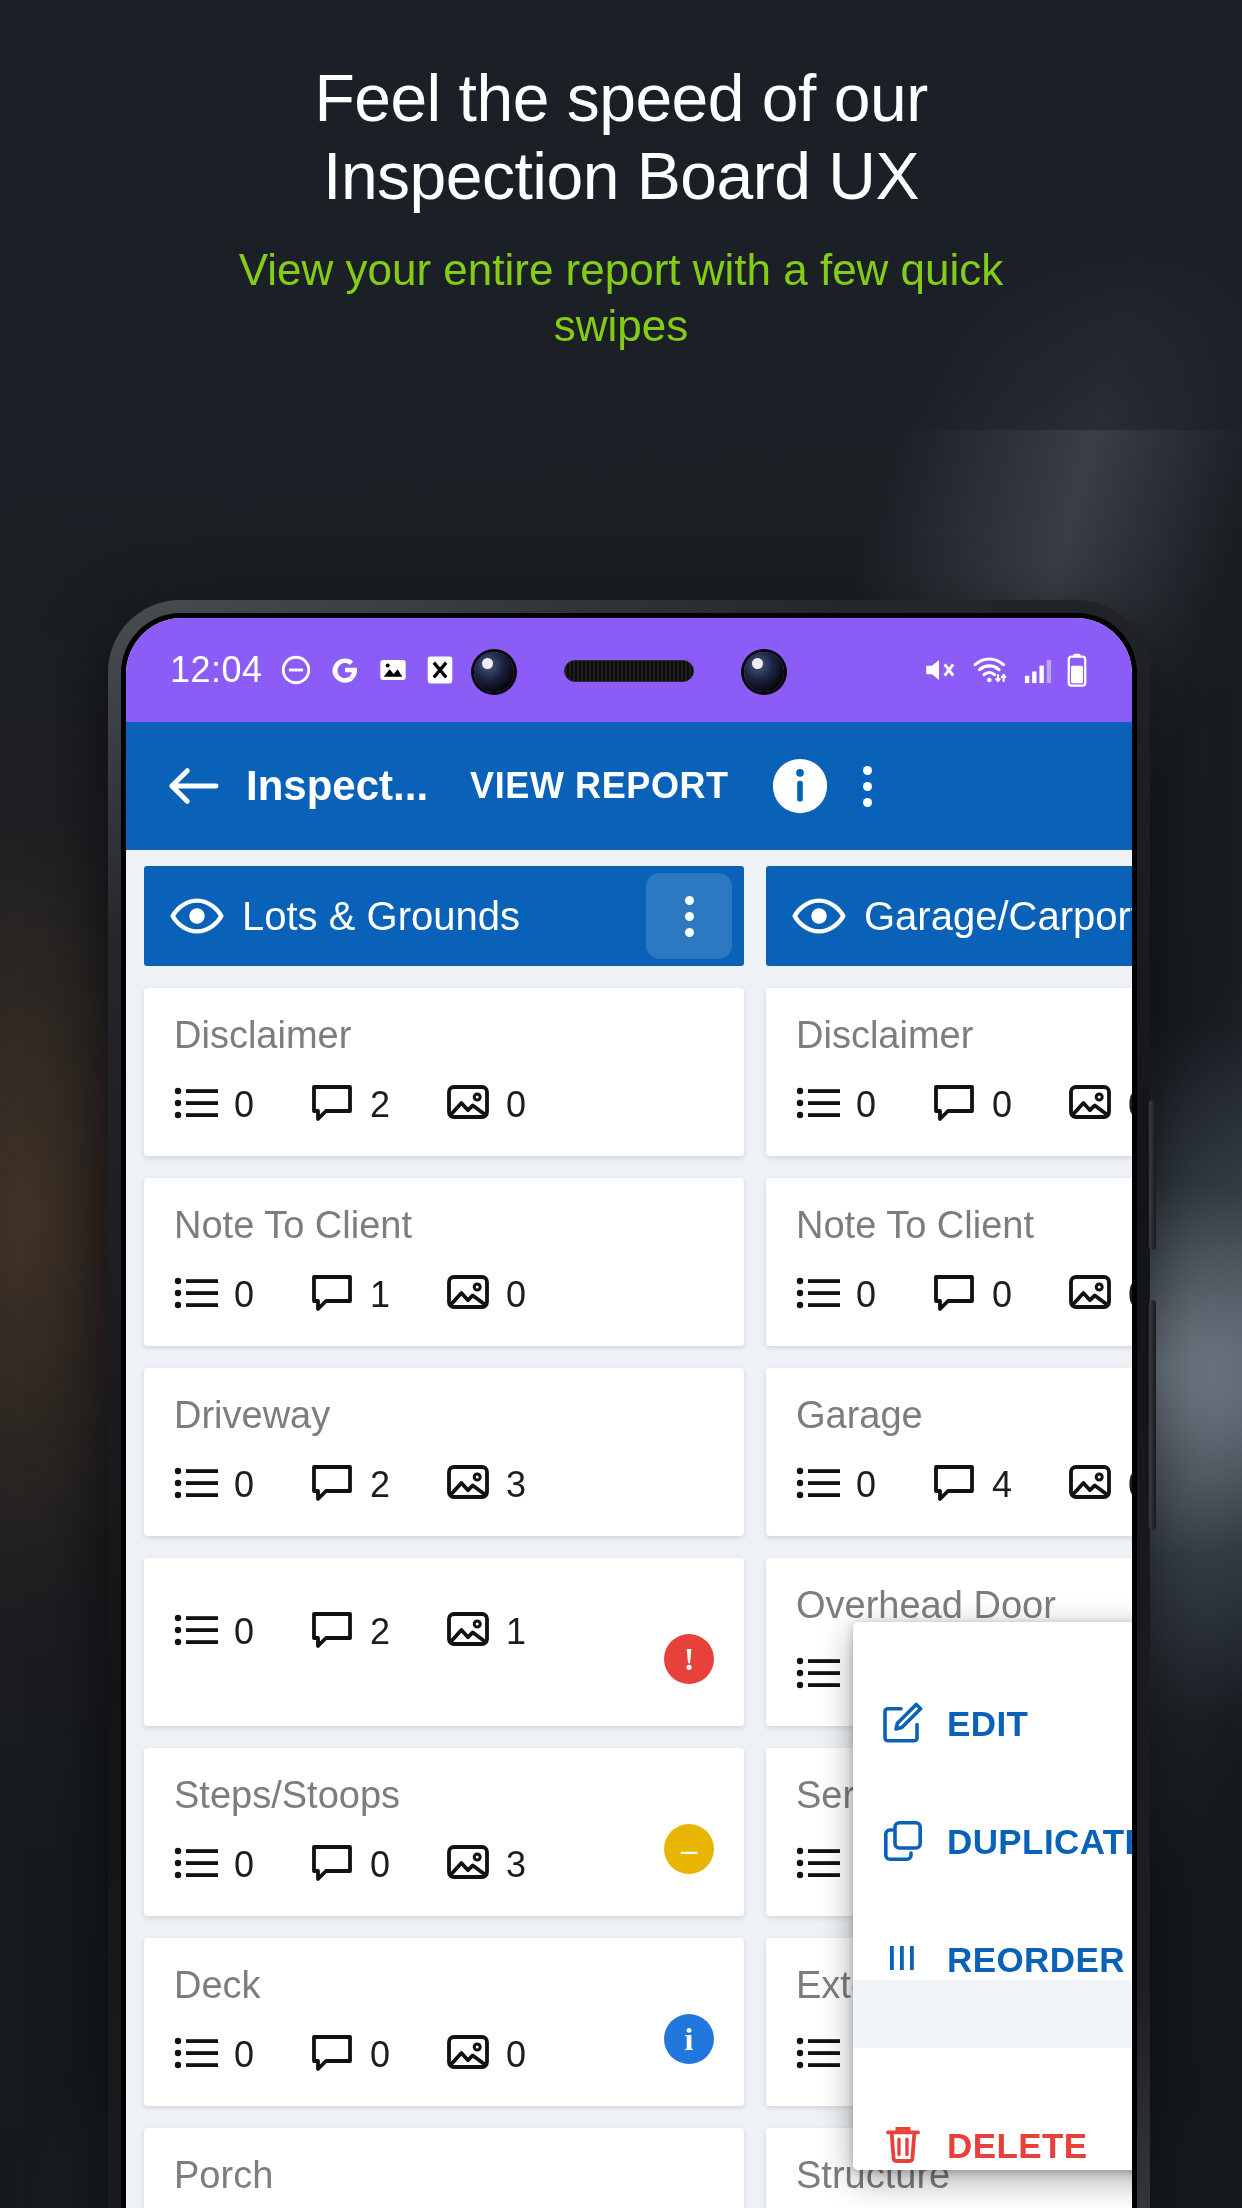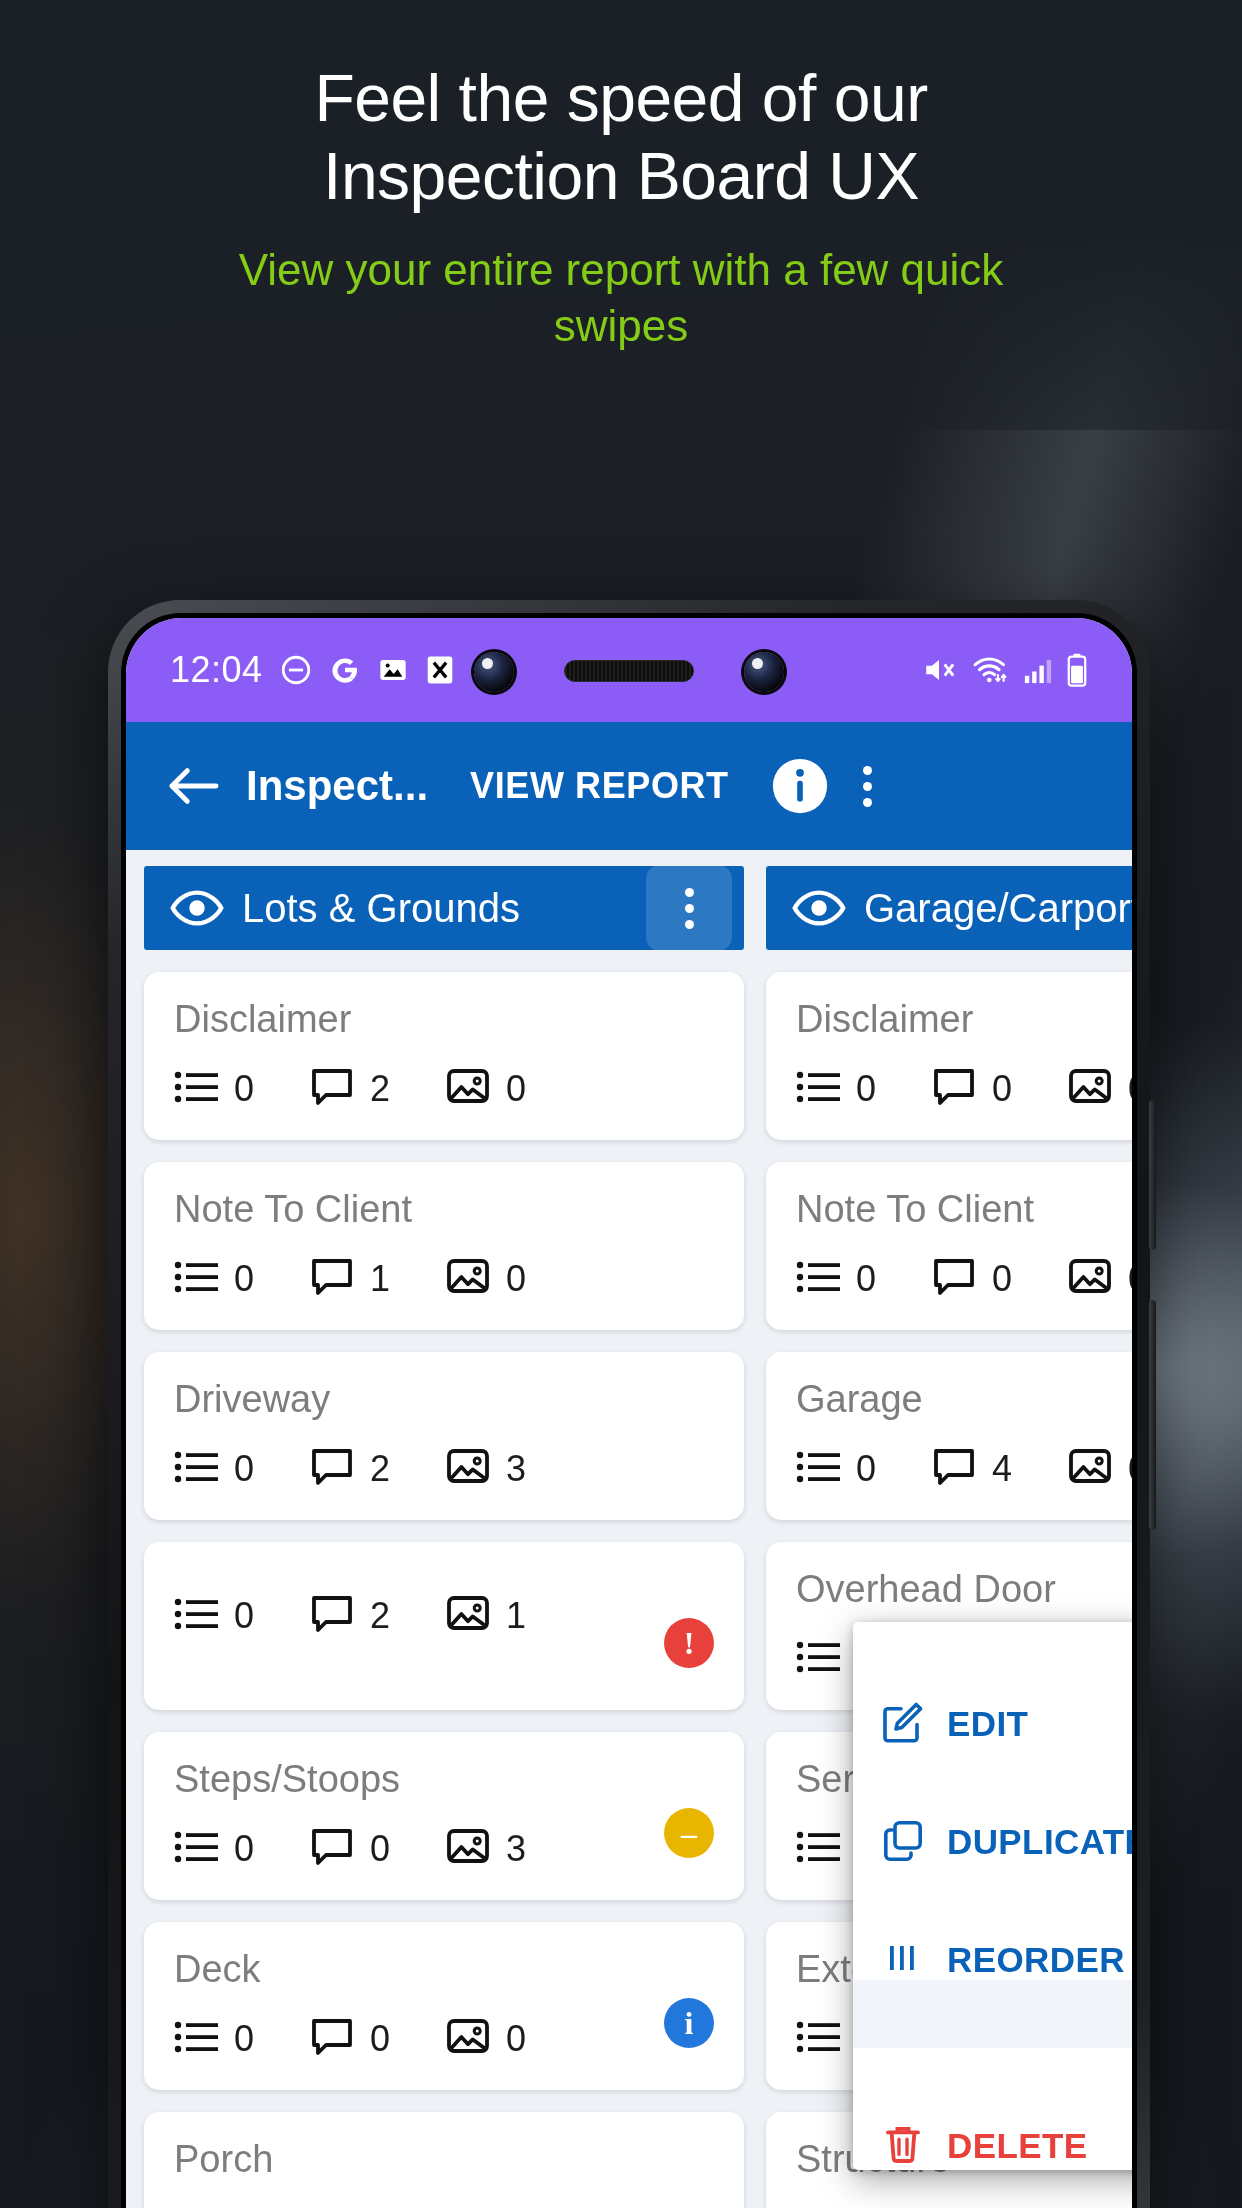--- a/index.html
+++ b/index.html
@@ -179,21 +179,21 @@
     display: flex;
     gap: 22px;
     height: calc(100% - 232px);
     background: #eef1f5;
   }
   .column { width: 600px; flex: 0 0 600px; }
 
   .col-head {
     background: #0a62b8;
     color: #fff;
-    height: 84px;
+    height: 100px;
     display: flex;
     align-items: center;
     padding: 0 12px 0 22px;
     border-radius: 3px;
   }
   .col-eye { width: 62px; display: flex; align-items: center; justify-content: center; }
   .col-title {
     font-size: 40px;
     font-weight: 400;
     margin-left: 14px;
@@ -205,21 +205,21 @@
     width: 86px; height: 86px;
     display: flex; align-items: center; justify-content: center;
     border-radius: 14px;
     background: rgba(255,255,255,0.14);
   }
 
   .card {
     background: #fff;
     margin-top: 22px;
     padding: 26px 30px 24px 30px;
-    border-radius: 15px;
+    border-radius: 4px;
     box-shadow: 0 2px 5px rgba(20,30,45,0.13);
     position: relative;
     min-height: 168px;
   }
   .card-title {
     font-size: 38px;
     color: #7d7d7d;
     font-weight: 400;
     white-space: nowrap;
     overflow: hidden;

